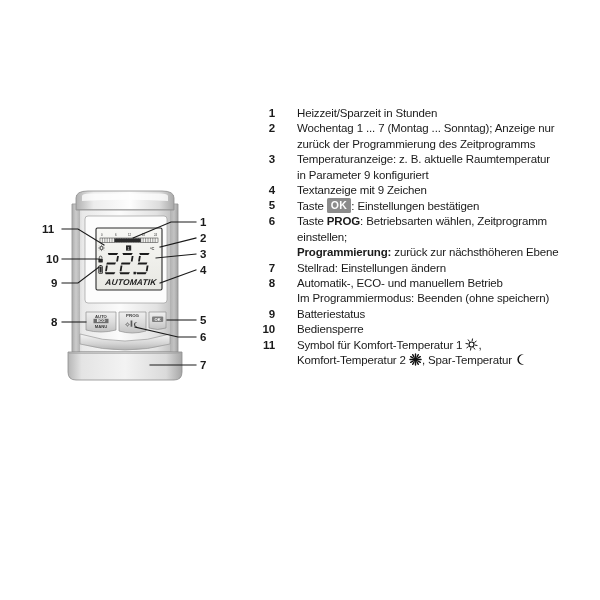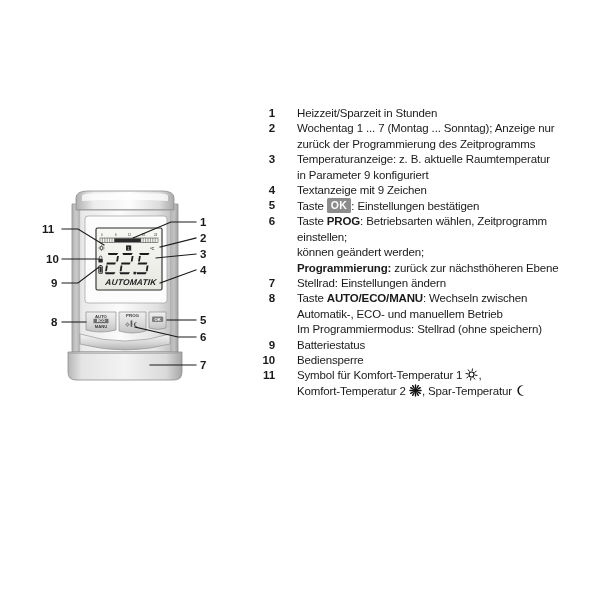--- a/index.html
+++ b/index.html
@@ -357,36 +357,34 @@
       <div class="legend-num">5</div>
       <div class="legend-text">
         <div><span>Taste </span><span class="key-ok">OK</span><span>: Einstellungen bestätigen</span></div>
       </div>
     </div>
     <div class="legend-row">
       <div class="legend-num">6</div>
       <div class="legend-text">
         <div><span>Taste </span><span class="b">PROG</span><span>: Betriebsarten wählen, Zeitprogramm</span></div>
         <div><span>einstellen;</span></div>
-        <div><span>können geändert werden;</span></div>
         <div><span class="b">Programmierung:</span><span> zurück zur nächsthöheren Ebene</span></div>
       </div>
     </div>
     <div class="legend-row">
       <div class="legend-num">7</div>
       <div class="legend-text">
         <div><span>Stellrad: Einstellungen ändern</span></div>
       </div>
     </div>
     <div class="legend-row">
       <div class="legend-num">8</div>
       <div class="legend-text">
-        <div><span>Taste </span><span class="b">AUTO/ECO/MANU</span><span>: Wechseln zwischen</span></div>
         <div><span>Automatik-, ECO- und manuellem Betrieb</span></div>
-        <div><span>Im Programmiermodus: Stellrad (ohne speichern)</span></div>
+        <div><span>Im Programmiermodus: Beenden (ohne speichern)</span></div>
       </div>
     </div>
     <div class="legend-row">
       <div class="legend-num">9</div>
       <div class="legend-text">
         <div><span>Batteriestatus</span></div>
       </div>
     </div>
     <div class="legend-row">
       <div class="legend-num">10</div>

